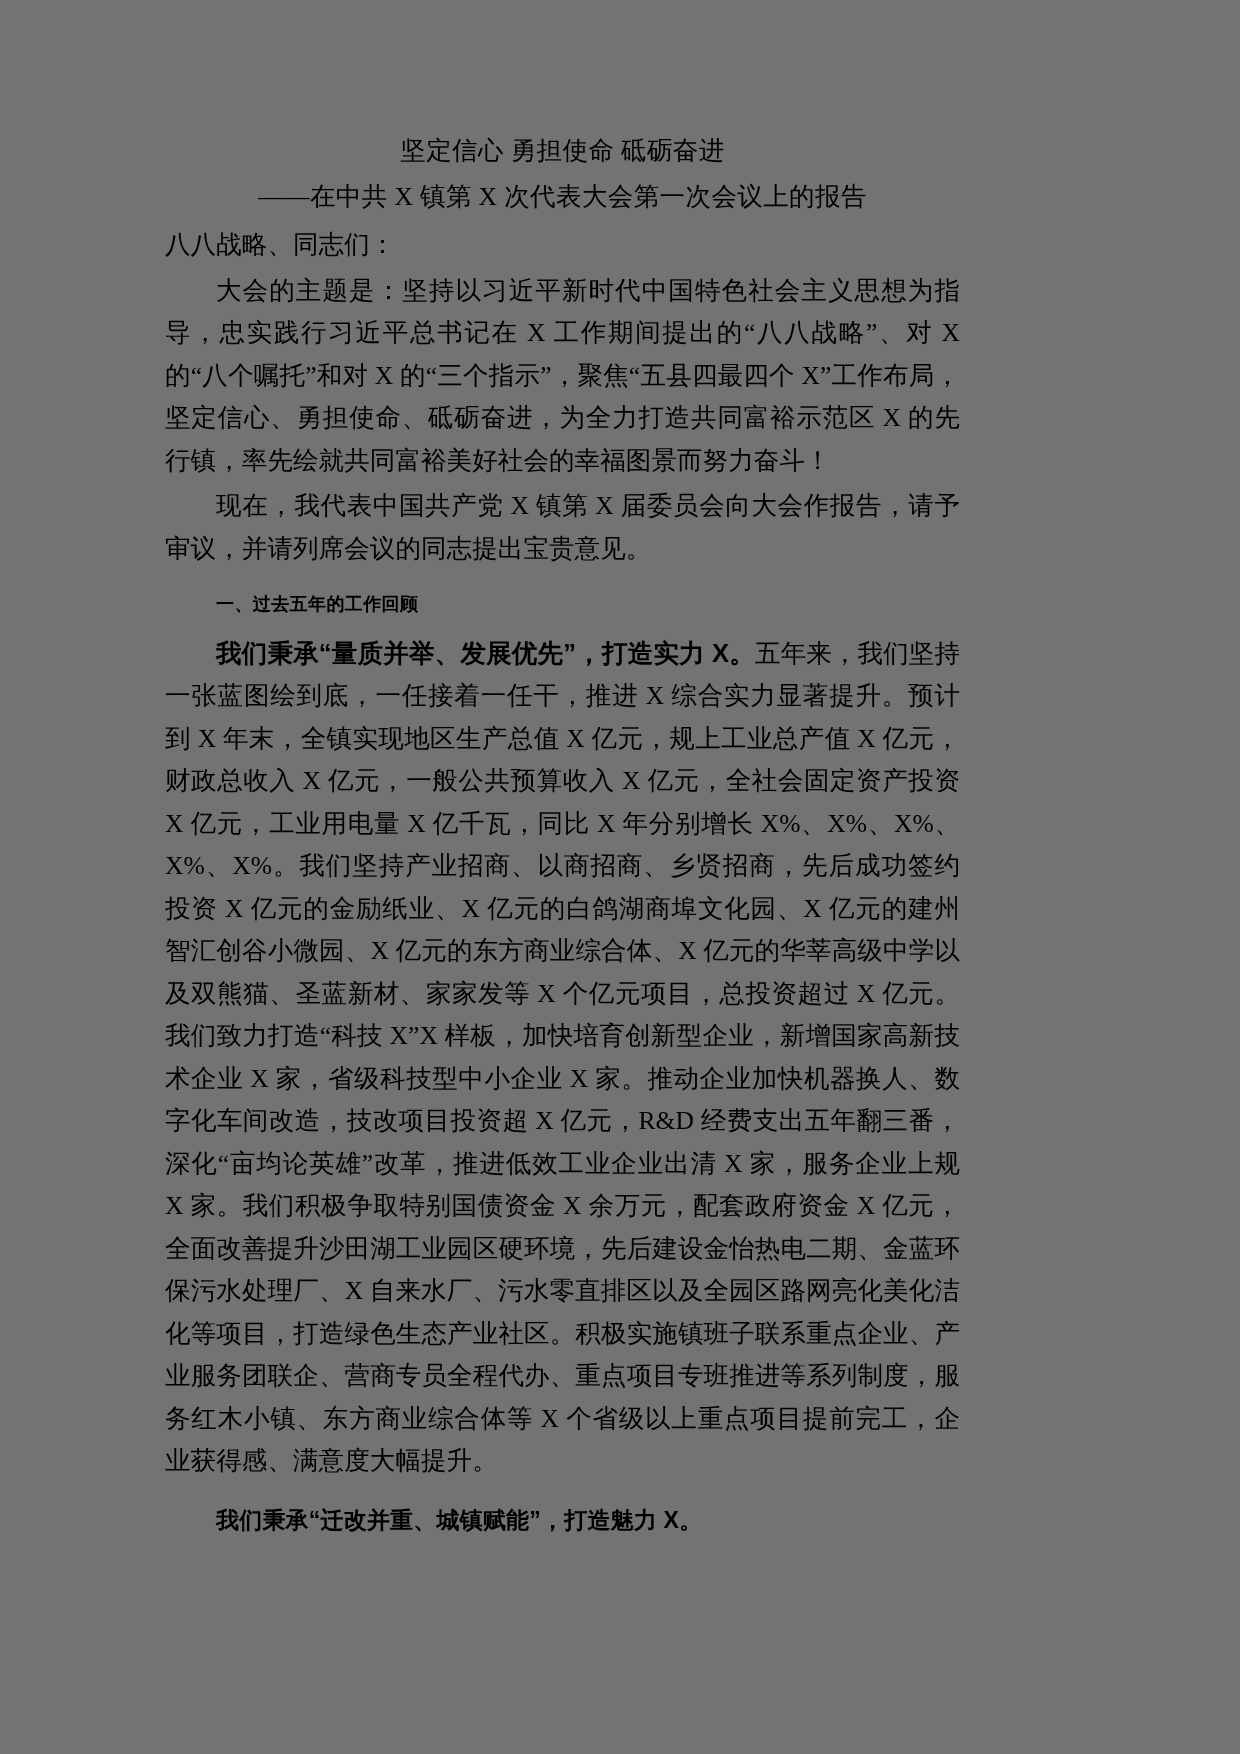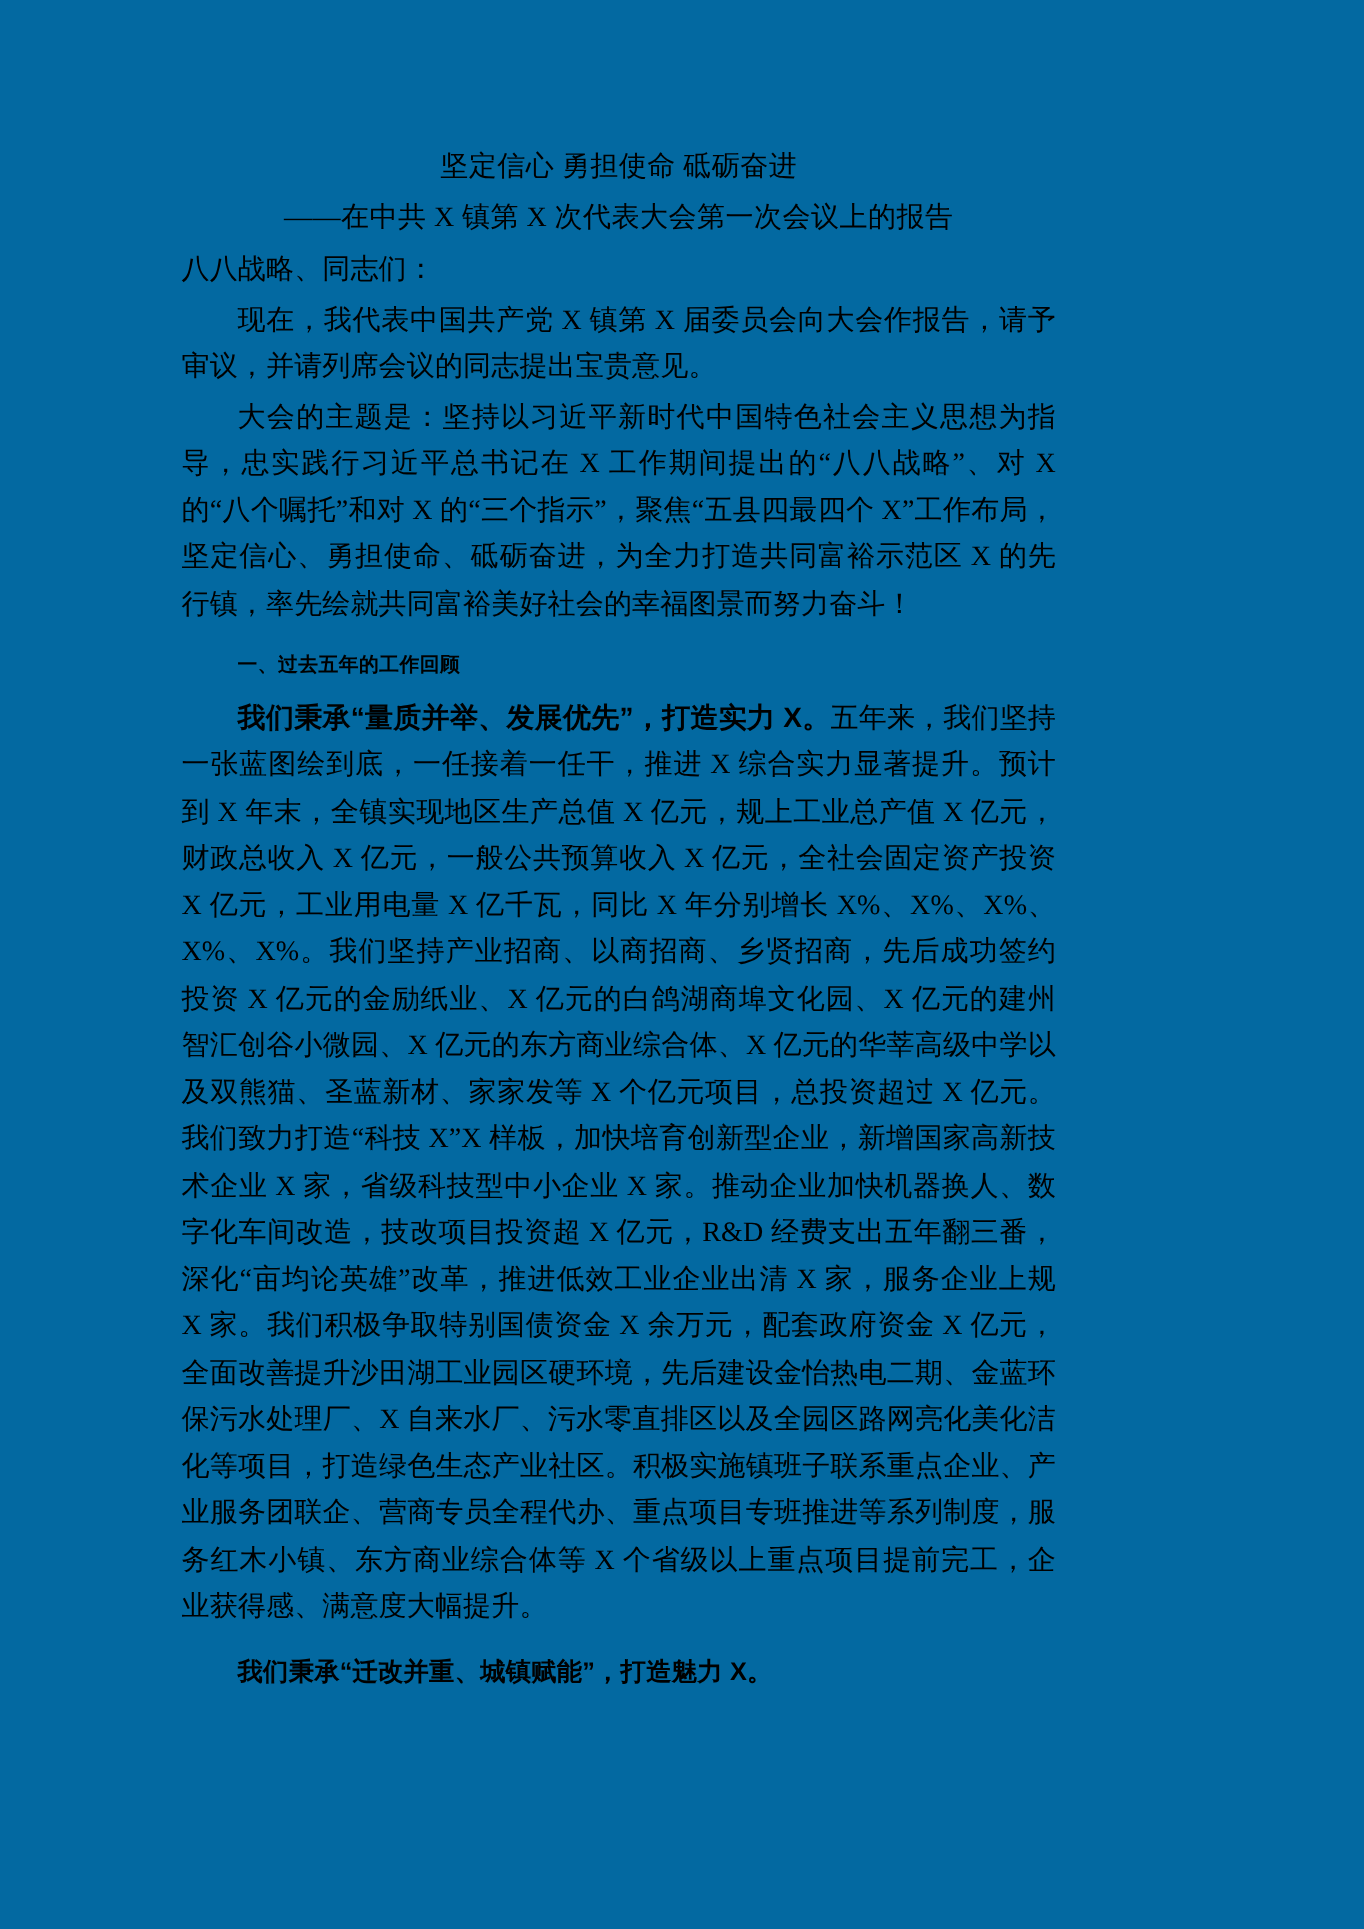--- a/index.html
+++ b/index.html
@@ -14,21 +14,21 @@
     font-family: "Liberation Serif", "DejaVu Serif", serif;
     color: #000000;
     -webkit-font-smoothing: antialiased;
   }
   .page {
     position: relative;
     width: 1240px;
     height: 1754px;
     box-sizing: border-box;
     padding: 128px 74px 0 165px;
-    background: #0369a1;
+    background: #737373;
     overflow: hidden;
   }
   .doc-body {
     width: 795px;
   }
 
   
   .title-main,
   .title-sub,
   .title-source {
@@ -93,23 +93,23 @@
 <div class="page">
   <div class="doc-body">
 
     <div class="title-main">坚定信心 勇担使命 砥砺奋进</div>
 
 
     <div class="title-source">——在中共 X 镇第 X 次代表大会第一次会议上的报告</div>
 
     <p class="para salutation">八八战略、同志们：</p>
 
+    <p class="para indent">大会的主题是：坚持以习近平新时代中国特色社会主义思想为指导，忠实践行习近平总书记在 X 工作期间提出的“八八战略”、对 X 的“八个嘱托”和对 X 的“三个指示”，聚焦“五县四最四个 X”工作布局，坚定信心、勇担使命、砥砺奋进，为全力打造共同富裕示范区 X 的先行镇，率先绘就共同富裕美好社会的幸福图景而努力奋斗！</p>
+
     <p class="para indent">现在，我代表中国共产党 X 镇第 X 届委员会向大会作报告，请予审议，并请列席会议的同志提出宝贵意见。</p>
-
-    <p class="para indent">大会的主题是：坚持以习近平新时代中国特色社会主义思想为指导，忠实践行习近平总书记在 X 工作期间提出的“八八战略”、对 X 的“八个嘱托”和对 X 的“三个指示”，聚焦“五县四最四个 X”工作布局，坚定信心、勇担使命、砥砺奋进，为全力打造共同富裕示范区 X 的先行镇，率先绘就共同富裕美好社会的幸福图景而努力奋斗！</p>
 
     <h2 class="section-heading">一、过去五年的工作回顾</h2>
 
 
     <p class="para indent"><span class="lead-bold">我们秉承“量质并举、发展优先”，打造实力 X。</span><span>五年来，我们坚持一张蓝图绘到底，一任接着一任干，推进 X 综合实力显著提升。预计到 X 年末，全镇实现地区生产总值 X 亿元，规上工业总产值 X 亿元，财政总收入 X 亿元，一般公共预算收入 X 亿元，全社会固定资产投资 X 亿元，工业用电量 X 亿千瓦，同比 X 年分别增长 X%、X%、X%、X%、X%。我们坚持产业招商、以商招商、乡贤招商，先后成功签约投资 X 亿元的金励纸业、X 亿元的白鸽湖商埠文化园、X 亿元的建州智汇创谷小微园、X 亿元的东方商业综合体、X 亿元的华莘高级中学以及双熊猫、圣蓝新材、家家发等 X 个亿元项目，总投资超过 X 亿元。我们致力打造“科技 X”X 样板，加快培育创新型企业，新增国家高新技术企业 X 家，省级科技型中小企业 X 家。推动企业加快机器换人、数字化车间改造，技改项目投资超 X 亿元，R&amp;D 经费支出五年翻三番，深化“亩均论英雄”改革，推进低效工业企业出清 X 家，服务企业上规 X 家。我们积极争取特别国债资金 X 余万元，配套政府资金 X 亿元，全面改善提升沙田湖工业园区硬环境，先后建设金怡热电二期、金蓝环保污水处理厂、X 自来水厂、污水零直排区以及全园区路网亮化美化洁化等项目，打造绿色生态产业社区。积极实施镇班子联系重点企业、产业服务团联企、营商专员全程代办、重点项目专班推进等系列制度，服务红木小镇、东方商业综合体等 X 个省级以上重点项目提前完工，企业获得感、满意度大幅提升。</span></p>
 
     <p class="bold-para">我们秉承“迁改并重、城镇赋能”，打造魅力 X。</p>
 
   </div>
 </div>

